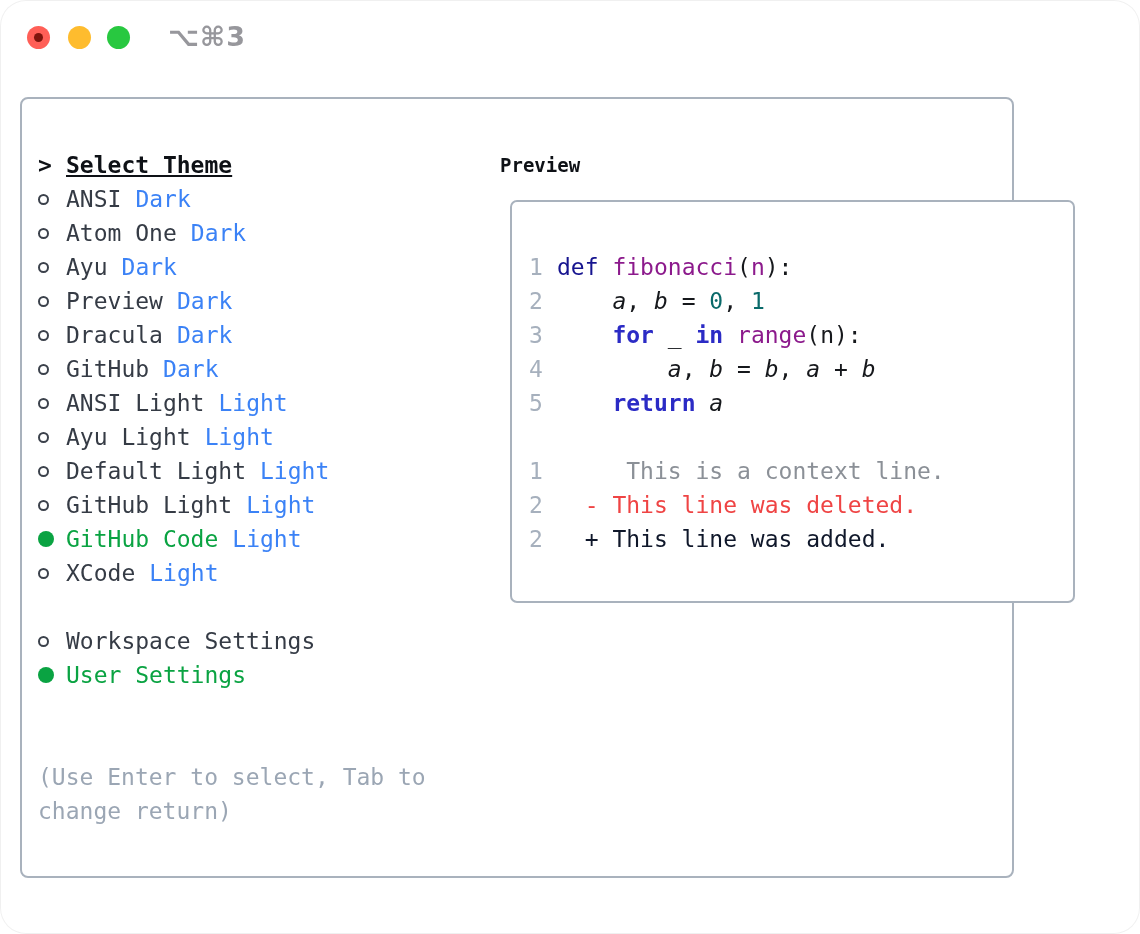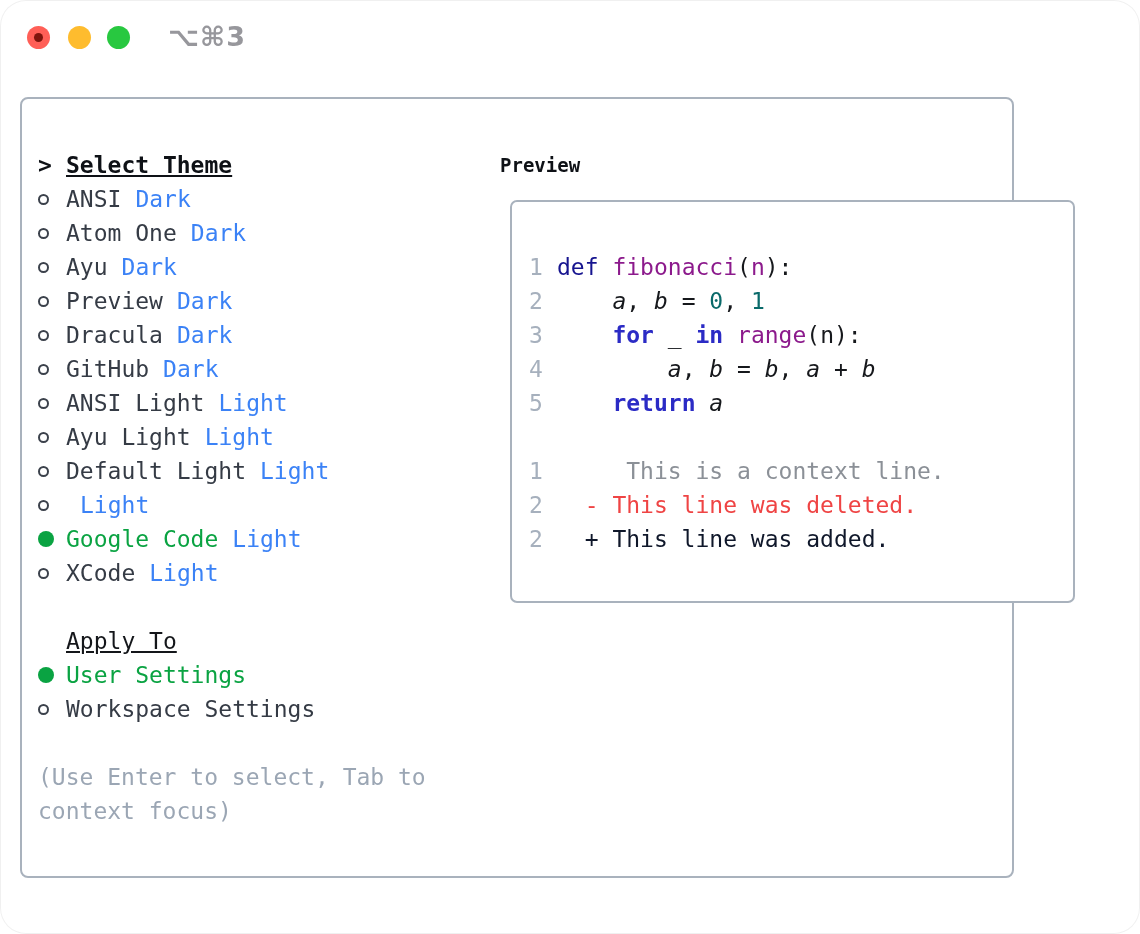--- a/index.html
+++ b/index.html
@@ -113,48 +113,44 @@
       <div class="row">
         <span class="mk"><span class="ring"></span></span>
         <span class="name">Ayu Light</span><span class="suff">Light</span>
       </div>
       <div class="row">
         <span class="mk"><span class="ring"></span></span>
         <span class="name">Default Light</span><span class="suff">Light</span>
       </div>
       <div class="row">
         <span class="mk"><span class="ring"></span></span>
-        <span class="suff">Light</span>
+        <span class="name">GitHub Light</span><span class="suff">Light</span>
       </div>
       <div class="row sel">
         <span class="mk"><span class="dot"></span></span>
-        <span class="name">Google Code</span><span class="suff">Light</span>
+        <span class="name">GitHub Code</span><span class="suff">Light</span>
       </div>
       <div class="row">
         <span class="mk"><span class="ring"></span></span>
         <span class="name">XCode</span><span class="suff">Light</span>
       </div>
     </div>
 
     <div class="apply-block">
       <div class="row">
-        <span class="mk"></span>
-        <span class="hdr" style="font-weight:400; color:#14161a;">Apply To</span>
+        <span class="mk"><span class="ring"></span></span>
+        <span class="name">Workspace Settings</span>
       </div>
       <div class="row sel">
         <span class="mk"><span class="dot"></span></span>
         <span class="name">User Settings</span>
       </div>
-      <div class="row">
-        <span class="mk"><span class="ring"></span></span>
-        <span class="name">Workspace Settings</span>
-      </div>
     </div>
 
-    <div class="help">(Use Enter to select, Tab to context focus)</div>
+    <div class="help">(Use Enter to select, Tab to change return)</div>
 
     <div class="preview-title">Preview</div>
 
     <div class="pbox">
       <div class="code">
         <div class="cl"><span class="ln">1</span><span><span class="tk-kw1">def</span><span class="tk-pln"> </span><span class="tk-fn">fibonacci</span><span class="tk-pln">(</span><span class="tk-prm">n</span><span class="tk-pln">):</span></span></div>
         <div class="cl"><span class="ln">2</span><span><span class="tk-pln">    </span><span class="tk-var">a</span><span class="tk-pln">, </span><span class="tk-var">b</span><span class="tk-pln"> = </span><span class="tk-num">0</span><span class="tk-pln">, </span><span class="tk-num">1</span></span></div>
         <div class="cl"><span class="ln">3</span><span><span class="tk-pln">    </span><span class="tk-kw">for</span><span class="tk-pln"> _ </span><span class="tk-kw">in</span><span class="tk-pln"> </span><span class="tk-fn">range</span><span class="tk-pln">(n):</span></span></div>
         <div class="cl"><span class="ln">4</span><span><span class="tk-pln">        </span><span class="tk-var">a</span><span class="tk-pln">, </span><span class="tk-var">b</span><span class="tk-pln"> = </span><span class="tk-var">b</span><span class="tk-pln">, </span><span class="tk-var">a</span><span class="tk-pln"> + </span><span class="tk-var">b</span></span></div>
         <div class="cl"><span class="ln">5</span><span><span class="tk-pln">    </span><span class="tk-kw">return</span><span class="tk-pln"> </span><span class="tk-var">a</span></span></div>

